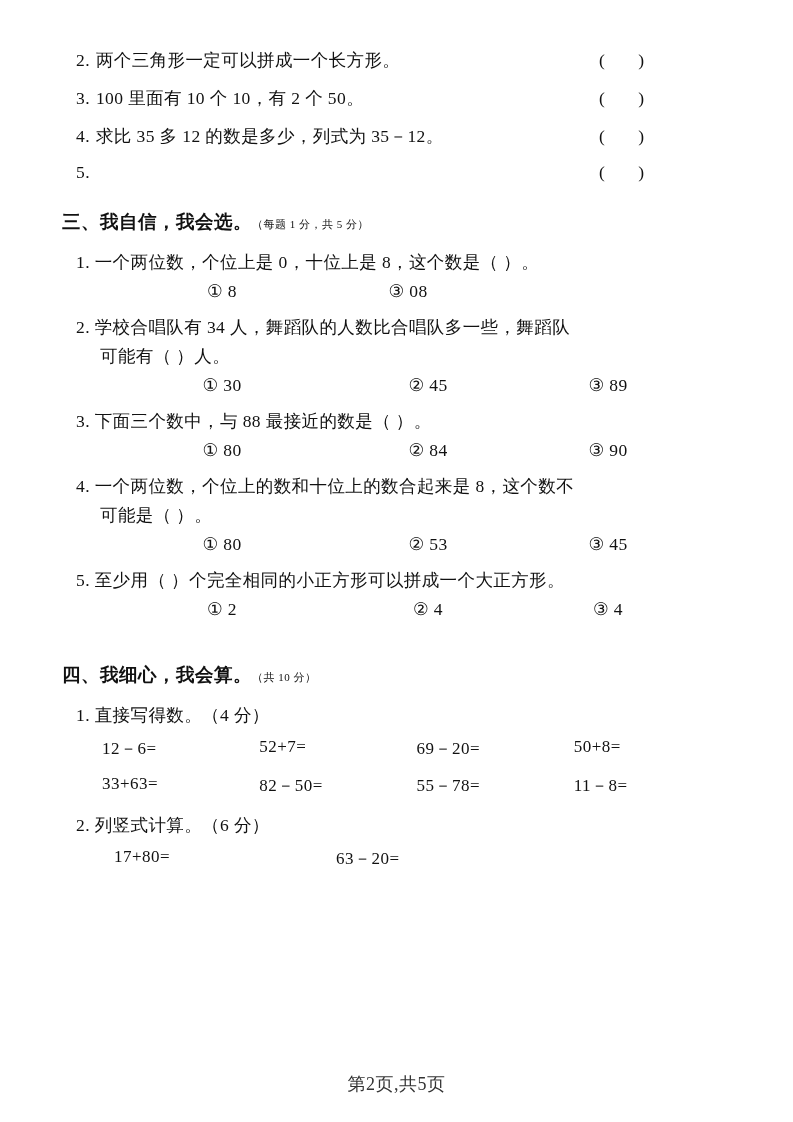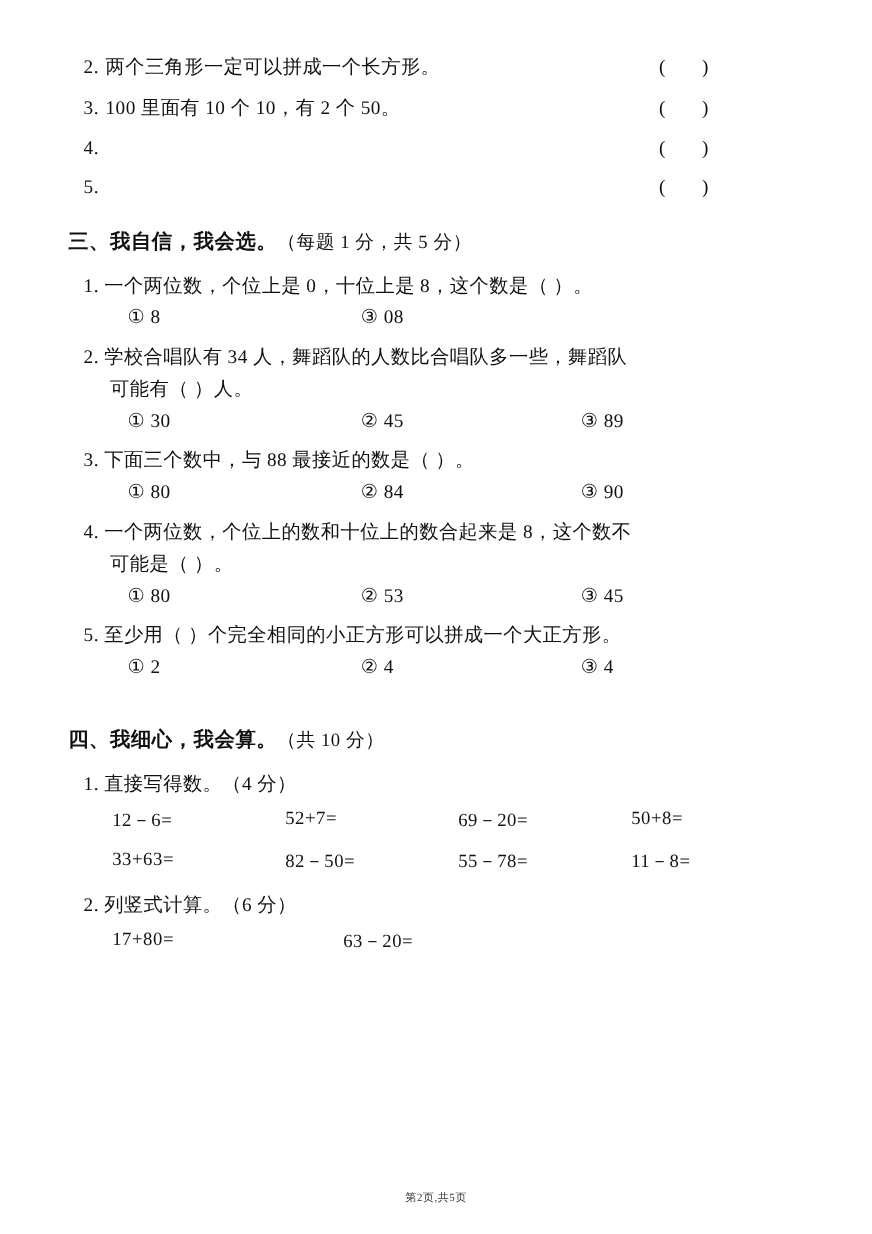--- a/index.html
+++ b/index.html
@@ -45,21 +45,21 @@
 
   
   .section-head {
     font-size: 18.5px;
     font-weight: bold;
     margin: 26px 0 14px 0;
     letter-spacing: 0.5px;
   }
   .section-head .score {
     font-weight: normal;
-    font-size: 17px;
+    font-size: 11px;
   }
 
   
   .q {
     margin-bottom: 11px;
     padding-left: 14px;
   }
   .q-text {
     font-size: 17.5px;
     letter-spacing: 0.4px;
@@ -72,54 +72,55 @@
   
   .opts {
     display: flex;
     padding-left: 40px;
     margin-top: 5px;
     margin-bottom: 4px;
   }
   .opt {
     font-size: 17.5px;
     letter-spacing: 0.4px;
+    text-align: center;
   }
   .opt.o1 { width: 212px; }
   .opt.o2 { width: 200px; }
   .opt.o3 { width: 160px; }
 
   
   .calc-row {
     display: flex;
     padding-left: 40px;
     margin-bottom: 14px;
   }
   .calc-cell {
     font-size: 17px;
     letter-spacing: 0.5px;
   }
   .calc-row.four .calc-cell { width: 158px; }
-  .calc-row.three .calc-cell { width: 210px; }
+  .calc-row.three .calc-cell { width: 210px; margin-left: 12px; }
 
   .sub-q {
     font-size: 17.5px;
     letter-spacing: 0.4px;
     padding-left: 14px;
     margin-top: 16px;
     margin-bottom: 10px;
   }
 
   
   .footer {
     position: absolute;
     left: 0;
     right: 0;
     bottom: 26px;
     text-align: center;
-    font-size: 10px;
+    font-size: 18px;
     color: #333333;
     letter-spacing: 0.5px;
   }
 </style>
 </head>
 <body>
 
 <div class="page">
 
   <div>
@@ -131,20 +132,21 @@
     </div>
 
     <div class="tf-row">
       <span class="tf-text">3.</span>
       <span class="tf-text" style="margin-left:6px;">100 里面有 10 个 10，有 2 个 50。</span>
       <span class="tf-paren">(      )</span>
     </div>
 
     <div class="tf-row">
       <span class="tf-text">4.</span>
+      <span class="tf-text" style="margin-left:6px;">求比 35 多 12 的数是多少，列式为 35－12。</span>
       <span class="tf-paren">(      )</span>
     </div>
 
     <div class="tf-row">
       <span class="tf-text">5.</span>
       <span class="tf-paren">(      )</span>
     </div>
 
   </div>
 

